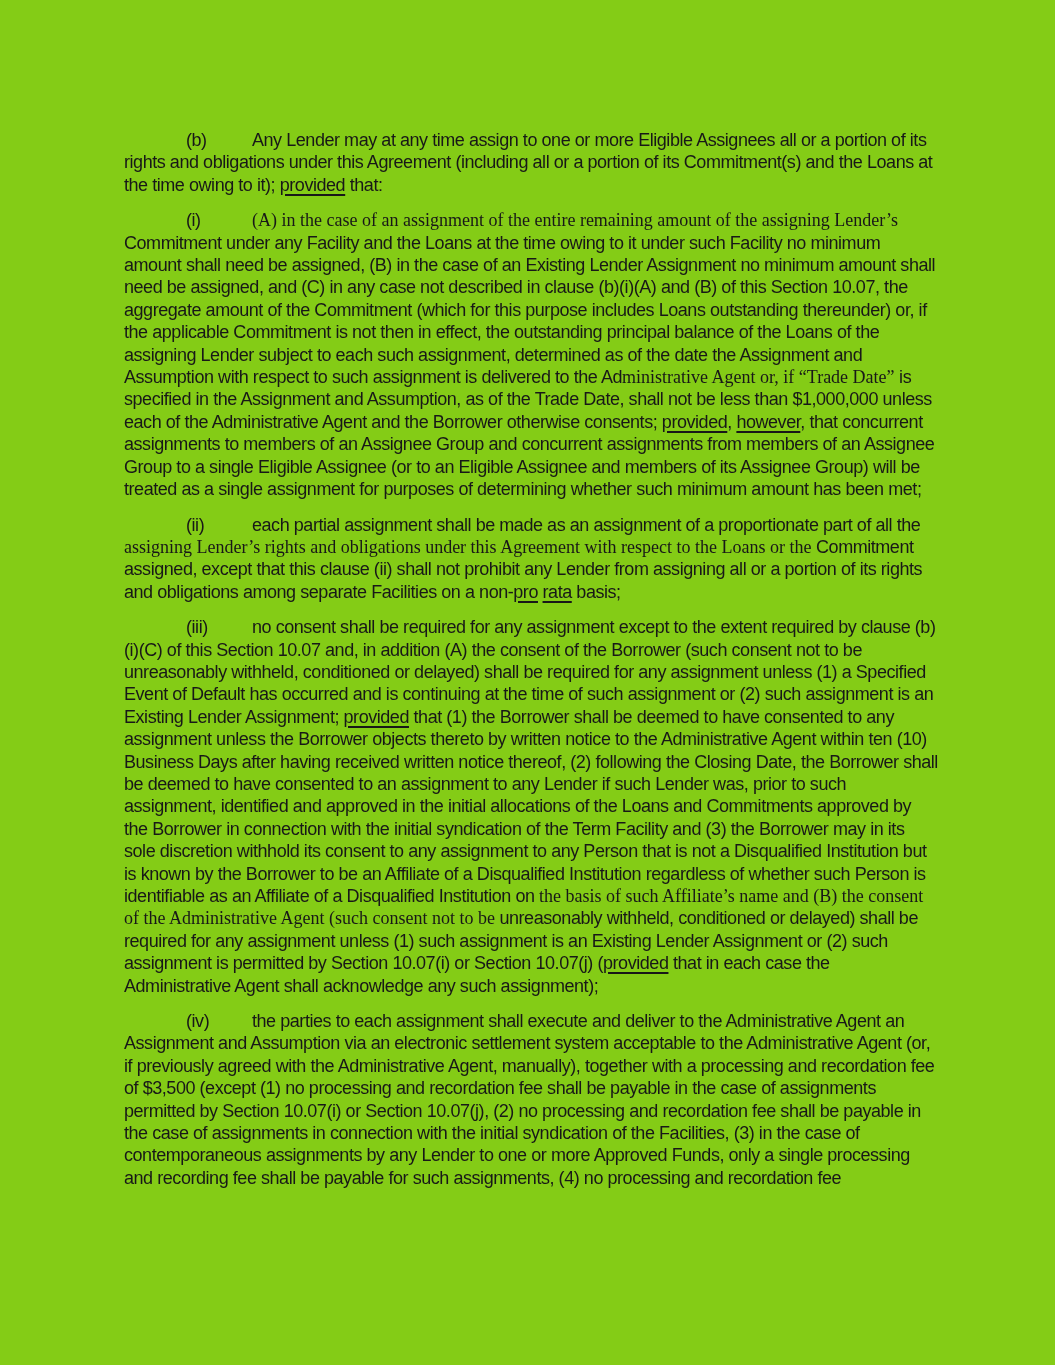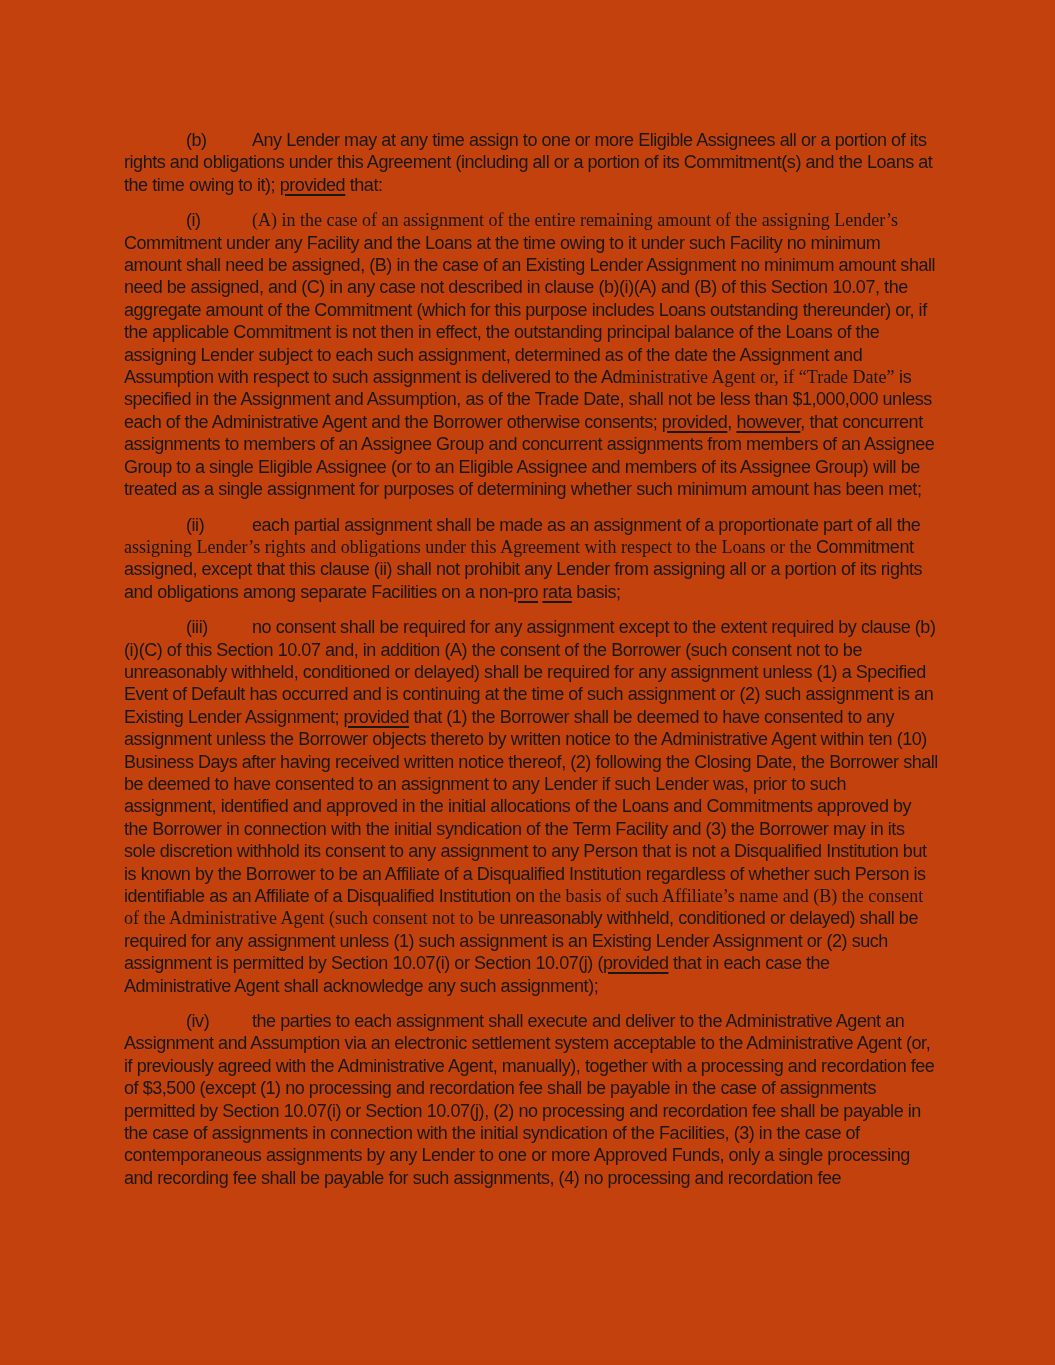--- a/index.html
+++ b/index.html
@@ -5,21 +5,21 @@
   html, body {
     margin: 0;
     padding: 0;
     background: #ffffff;
   }
   .page {
     position: relative;
     width: 1055px;
     height: 1365px;
     margin: 0 auto;
-    background: #c2410c;
+    background: #84cc16;
     box-sizing: border-box;
     padding: 129px 116px 0 124px;
     font-family: "Liberation Sans", "DejaVu Sans", sans-serif;
     font-size: 18px;
     line-height: 22.4px;
     letter-spacing: -0.45px;
     color: #181818;
     overflow: hidden;
   }
   .doc-body { width: 100%; }

